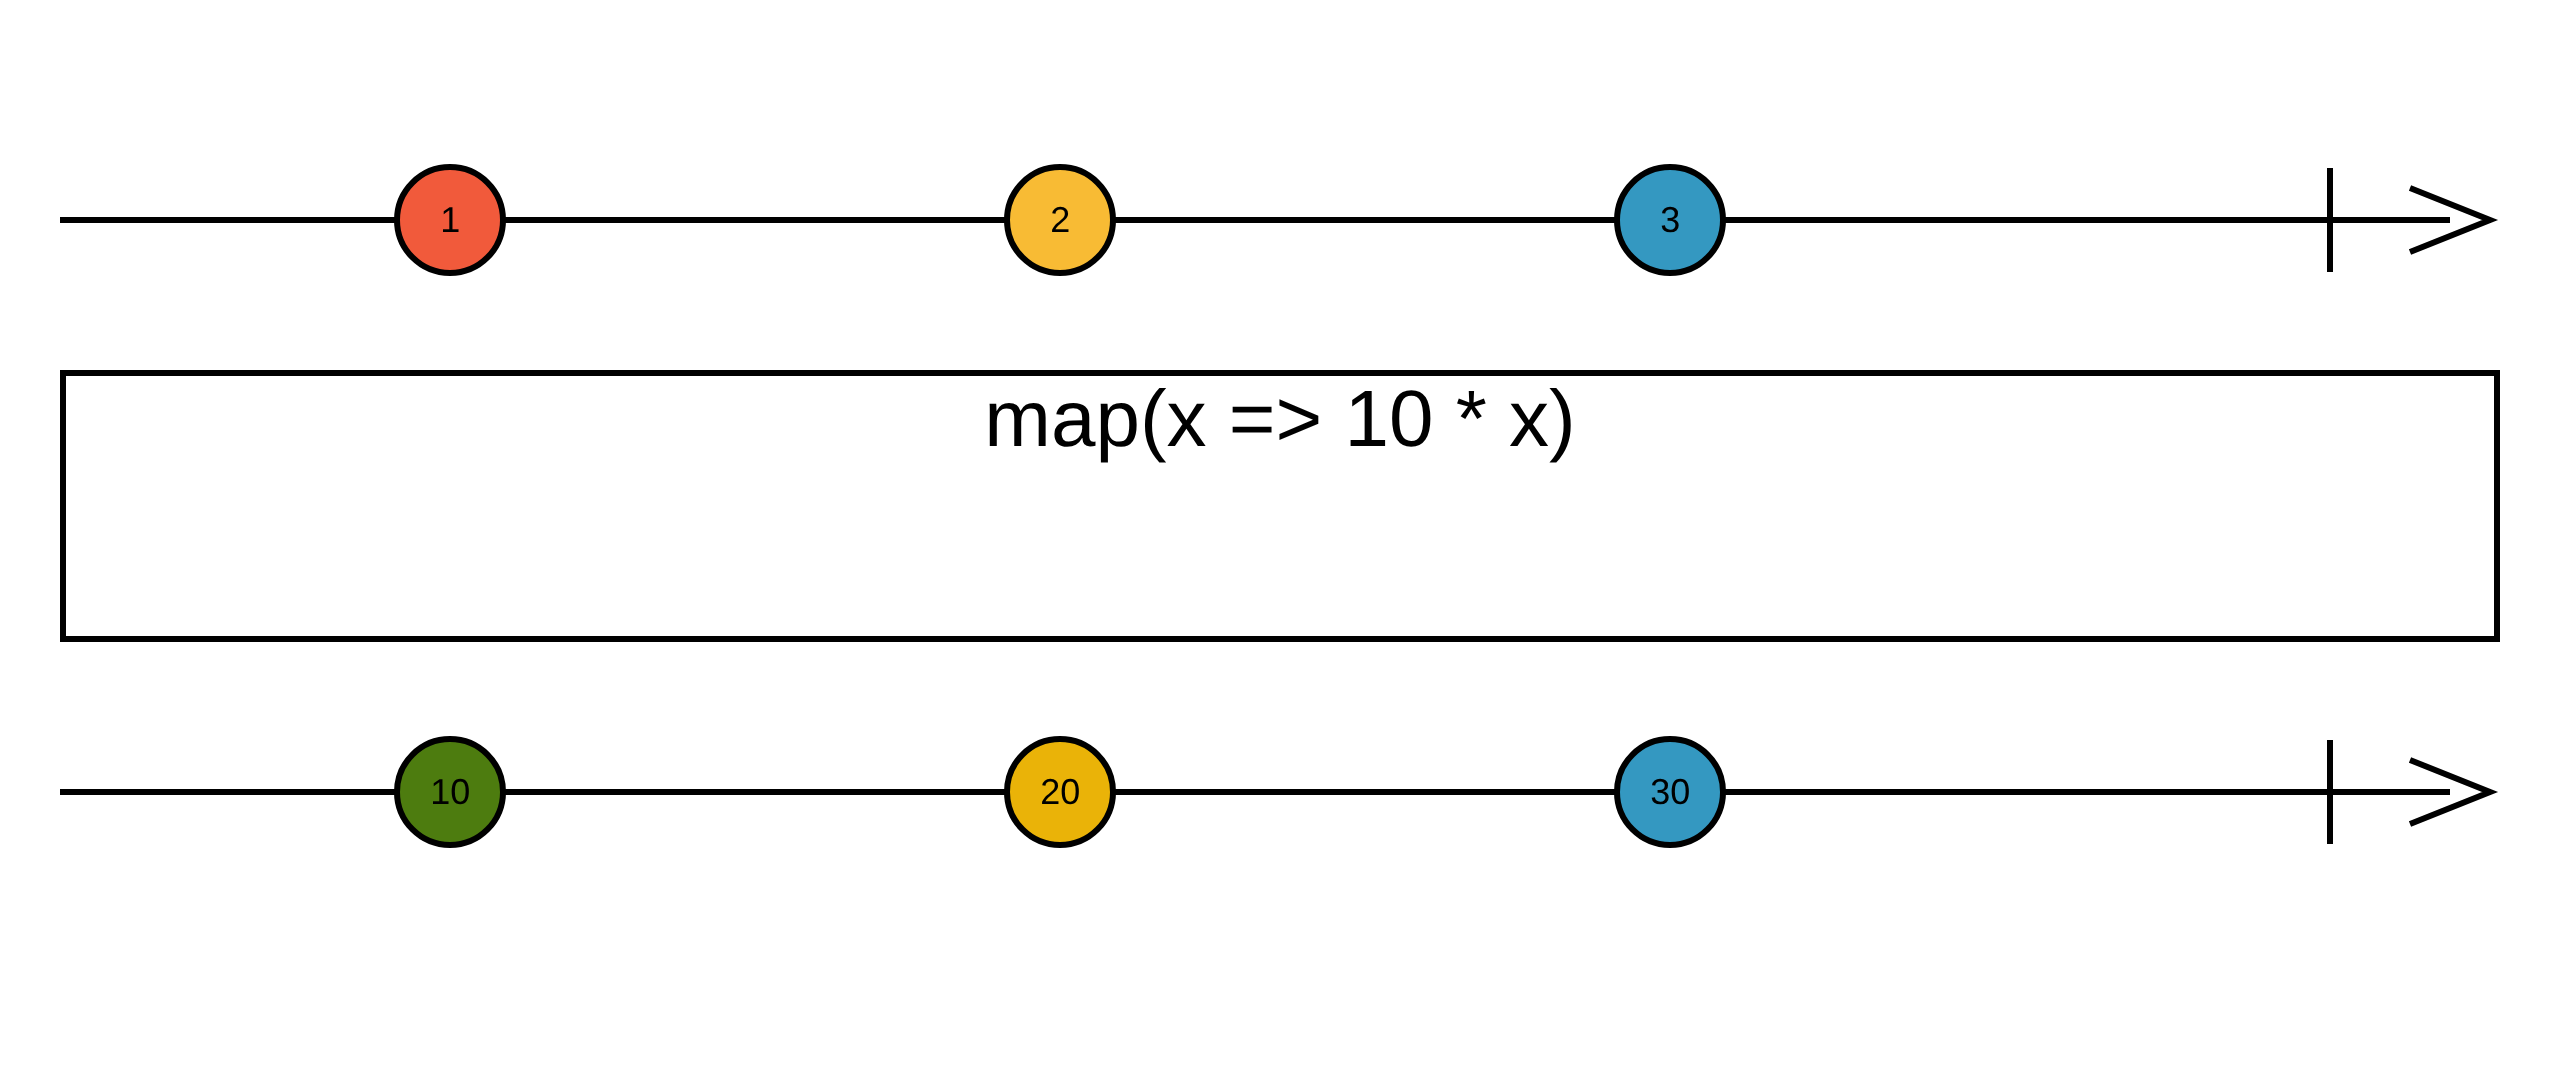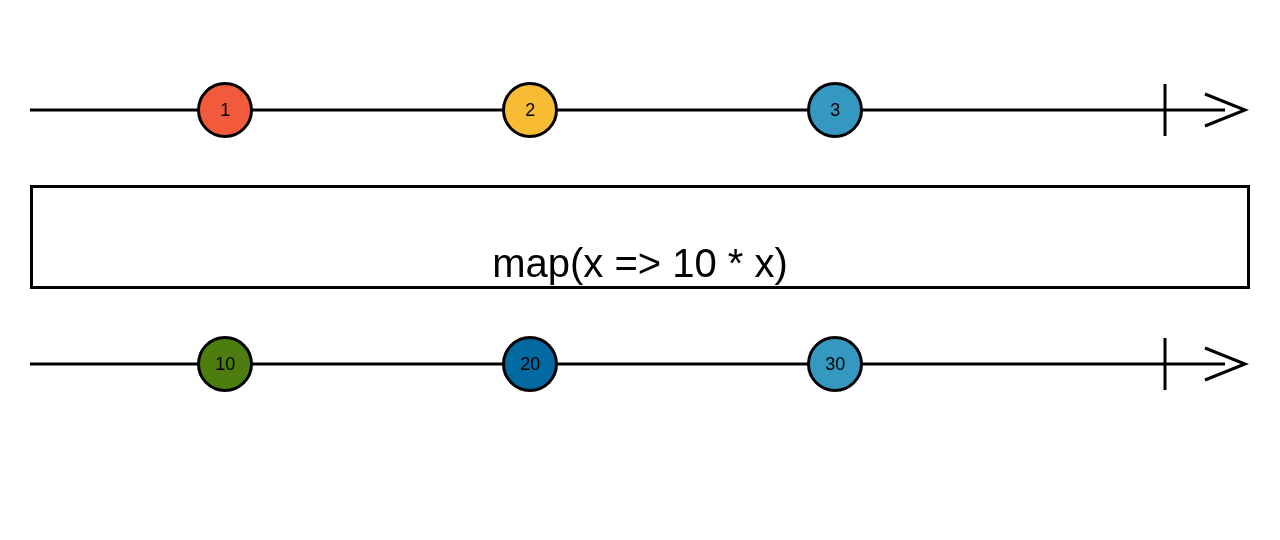--- a/index.html
+++ b/index.html
@@ -54,23 +54,23 @@
     .complete-mark {
       position: absolute;
       top: 50%;
       transform: translate(-50%, -50%);
       width: 3px;
       height: 52px;
       background: #000;
     }
     .operator-box {
       border: 3px solid #000;
-      height: 104px;
+      height: 136px;
       display: flex;
-      align-items: flex-end;
+      align-items: flex-start;
       justify-content: center;
       font-size: 40px;
       margin: 35px 0;
       width: 100%;
     }
   </style>
 </head>
 <body>
 
 <div class="container">
@@ -96,19 +96,19 @@
 
   <div class="timeline">
     <div class="timeline-line">
       <svg width="1220" height="40" viewBox="0 0 1220 40">
         <line x1="0" y1="20" x2="1195" y2="20" stroke="#000" stroke-width="3"></line>
         <polyline points="1175,4 1215,20 1175,36" fill="none" stroke="#000" stroke-width="3"></polyline>
       </svg>
     </div>
     <div id="output-marbles">
         <div class="marble" style="left: 16%; background: #4d7c0f;">10</div>
-        <div class="marble" style="left: 41%; background: #0369a1;">20</div>
+        <div class="marble" style="left: 41%; background: #eab308;">20</div>
         <div class="marble" style="left: 66%; background: rgb(52, 152, 193);">30</div>
         <div class="complete-mark" style="left: 93%;"></div>
       </div>
   </div>
 
 </div>
 
 </body></html>

